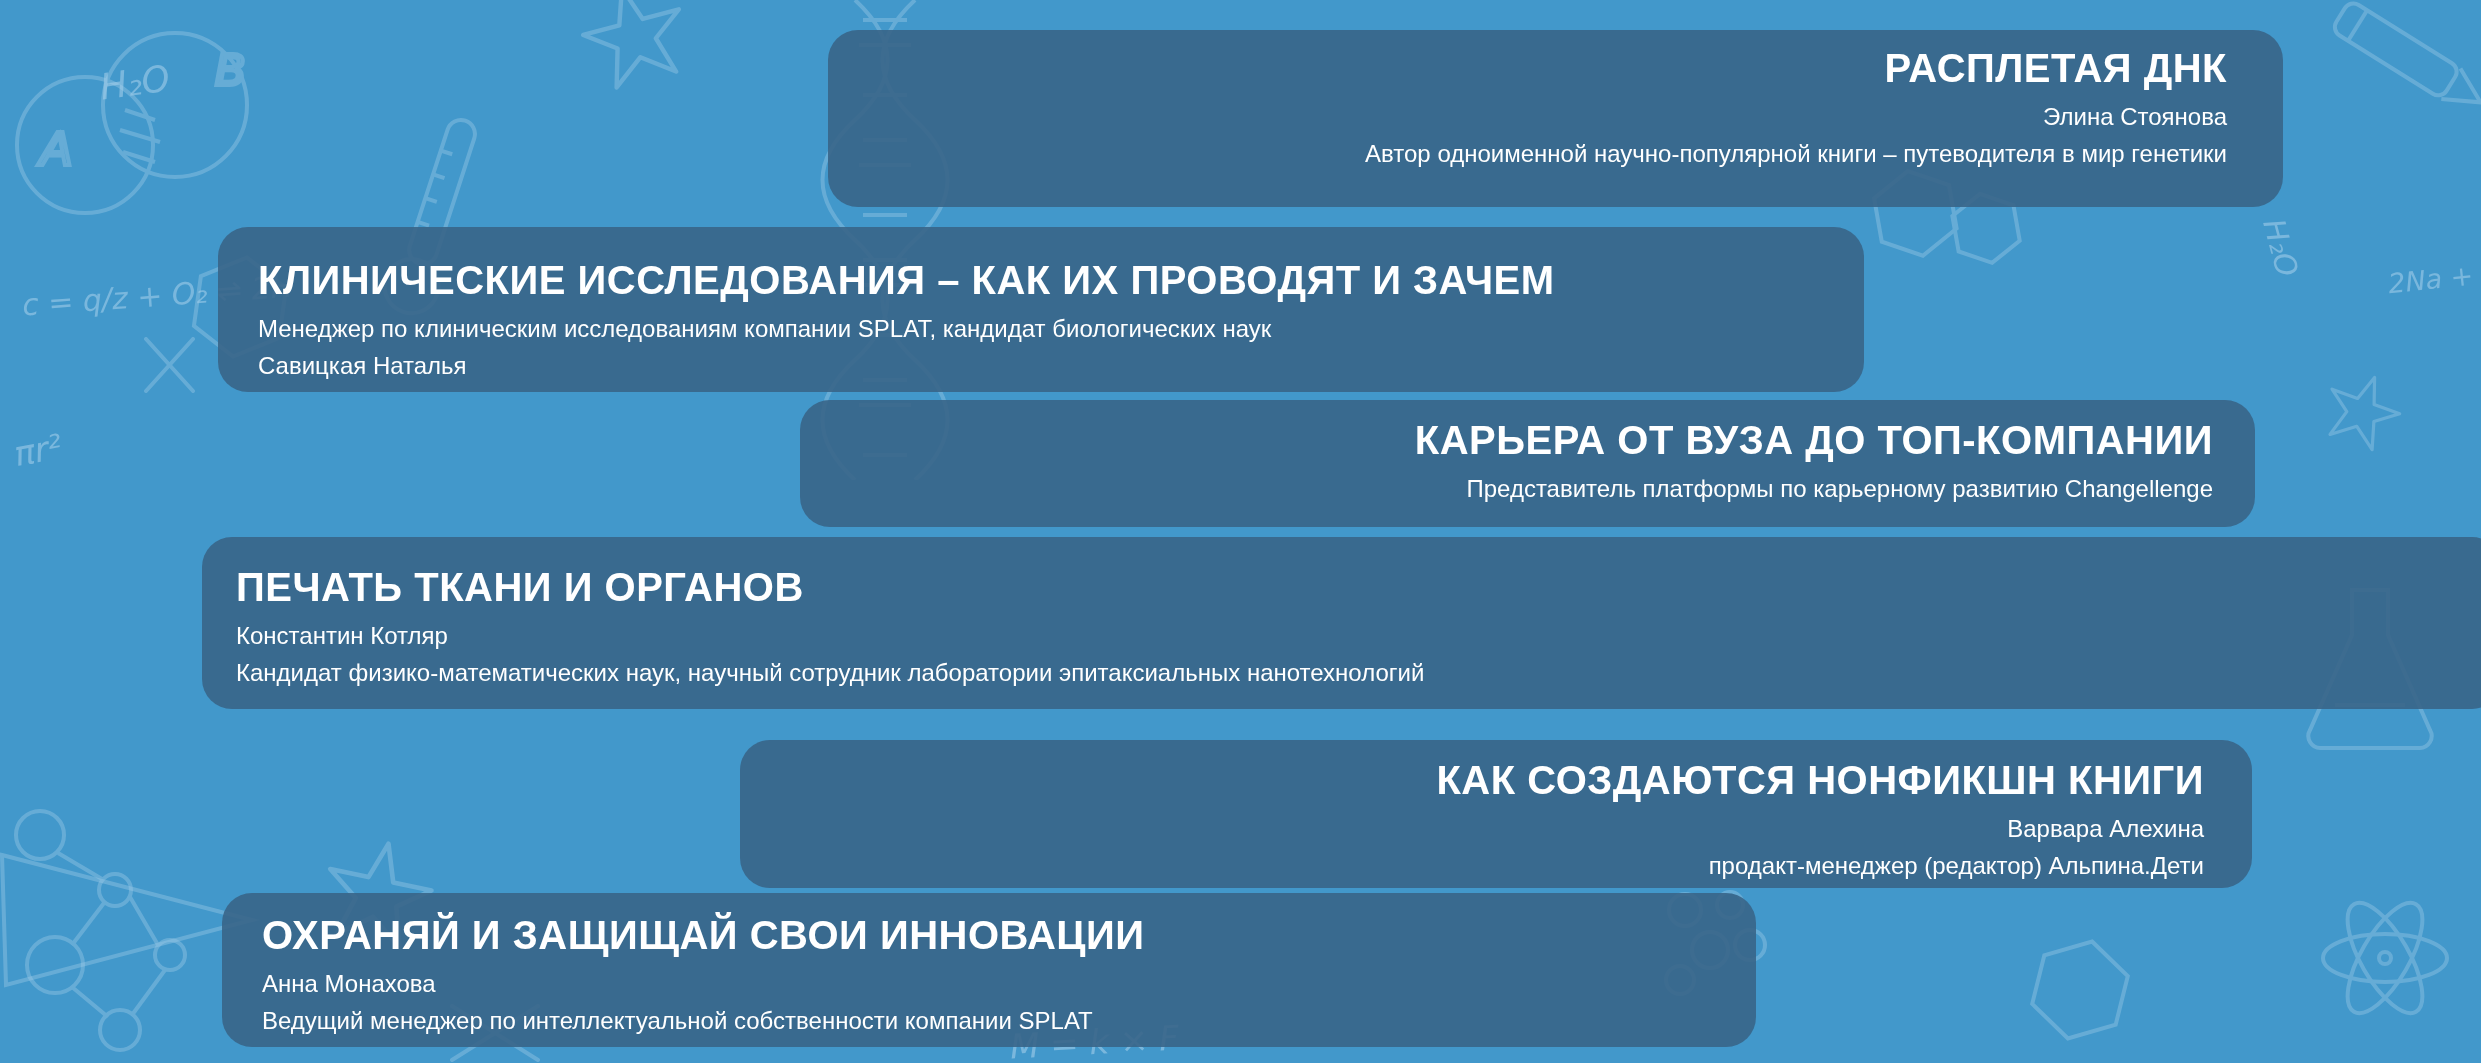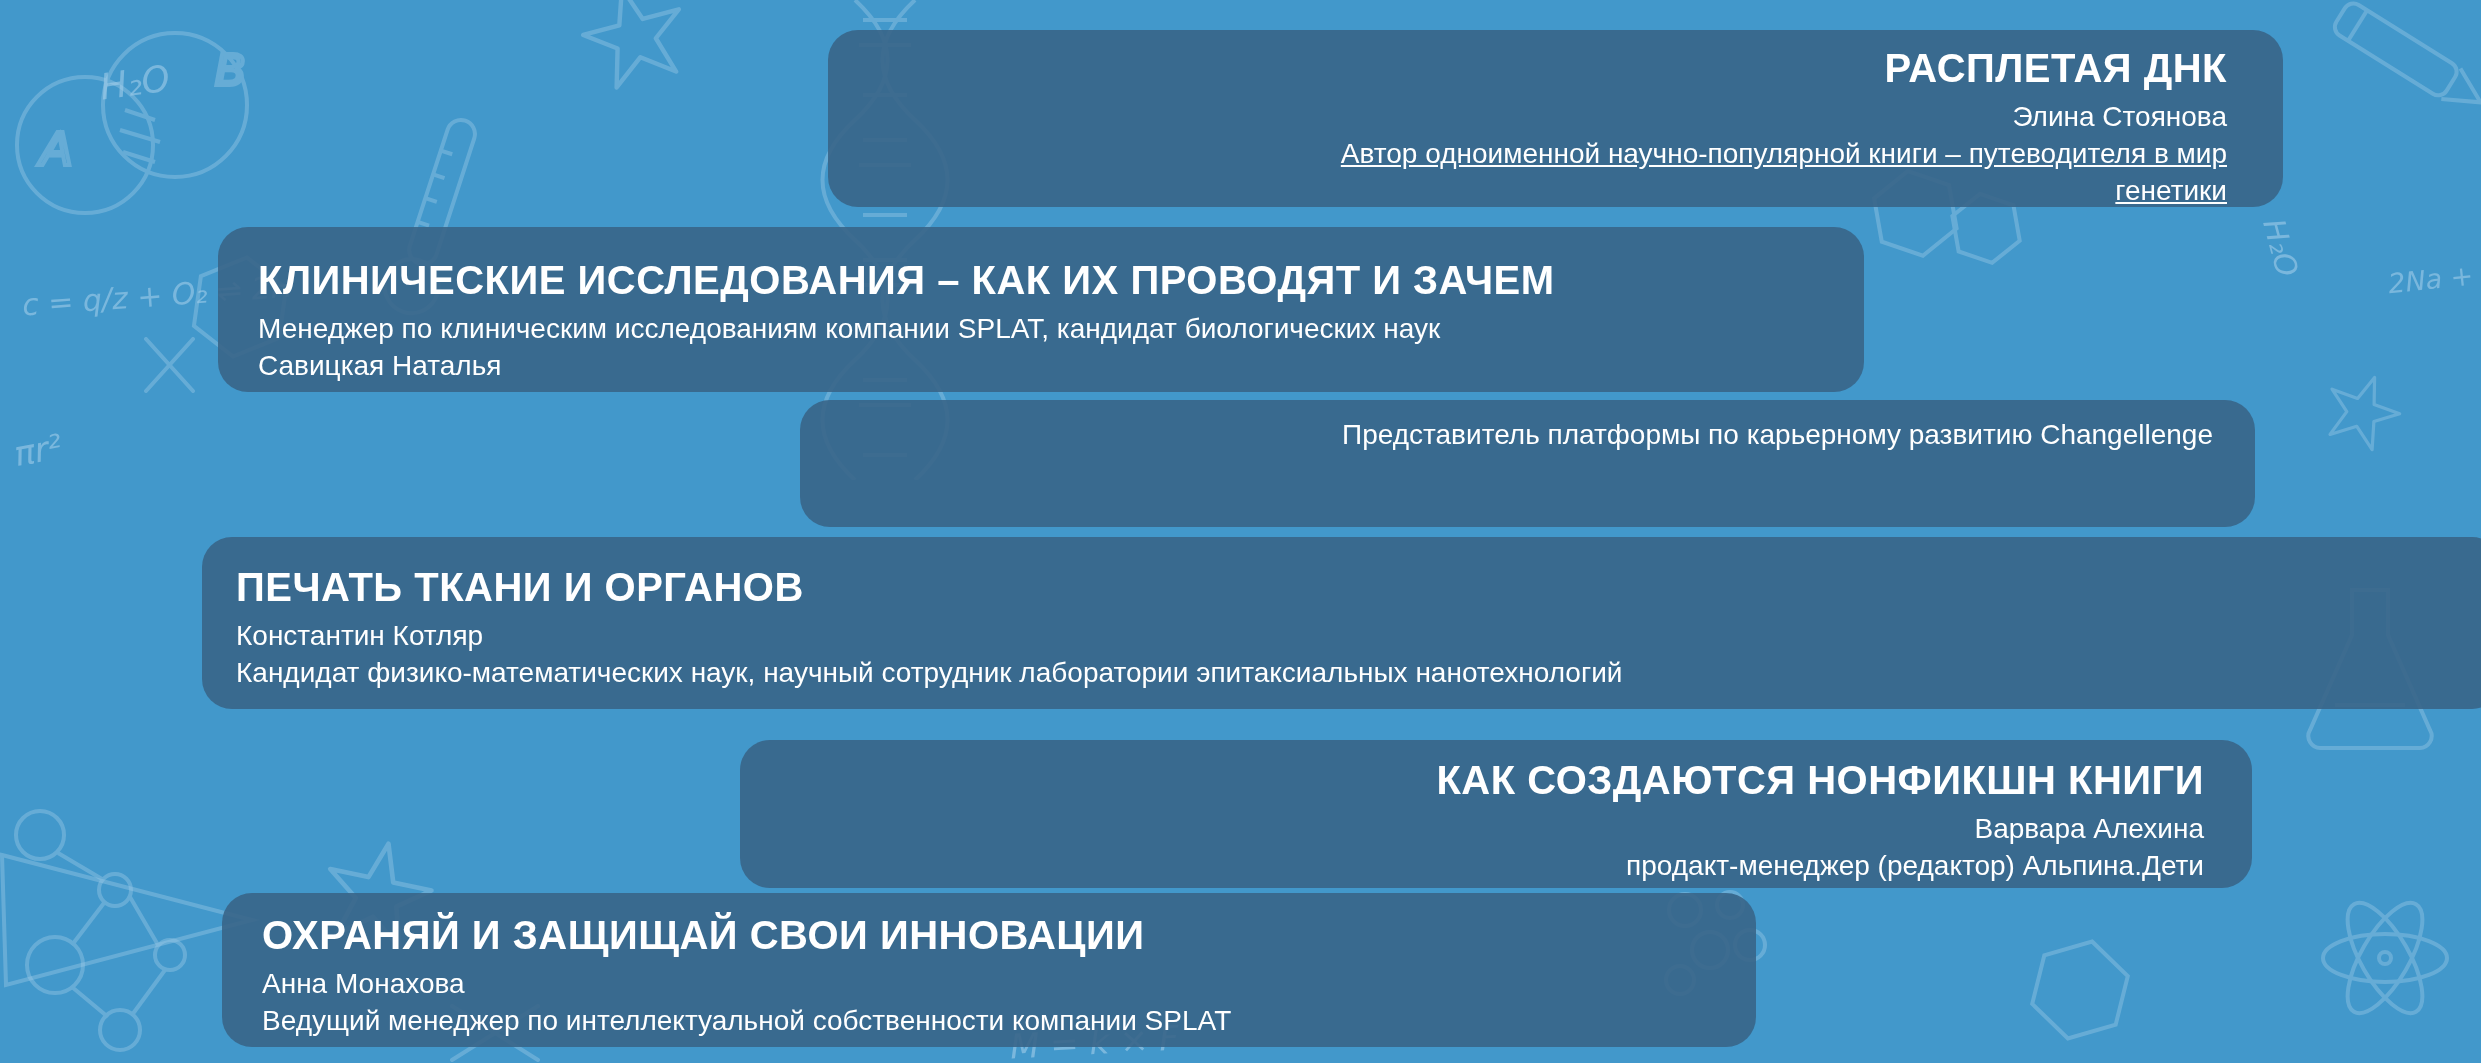--- a/index.html
+++ b/index.html
@@ -22,24 +22,24 @@
   
   .card{
     position:absolute; z-index:2; box-sizing:border-box;
     background:rgba(56,101,136,0.90);
     border-radius:30px; color:#FFFFFF;
   }
   .card .title{
     font-size:40px; line-height:48px; font-weight:bold;
     letter-spacing:.5px; margin:0 0 6px 0;
   }
-  .card .line{ font-size:28px; line-height:37px; font-weight:normal; }
+  .card .line{ font-size:24px; line-height:37px; font-weight:normal; }
   .card.right{ text-align:right; }
   .c1{ left:800px; top:30px;  width:1455px; height:177px; padding:14px 56px 0 56px;margin-left:28px; }
-  .c1 .desc{ max-width:960px; margin-left:auto;text-decoration:underline; }
+  .c1 .desc{ max-width:960px; margin-left:auto; }
   .c2{ left:218px; top:227px; width:1646px; height:165px; padding:29px 40px 0 40px; }
   .c3{ left:800px; top:400px; width:1455px; height:127px; padding:16px 42px 0 42px; }
   .c4{ left:202px; top:537px; width:2300px; height:172px; padding:26px 40px 0 34px; }
   .c5{ left:740px; top:740px; width:1512px; height:148px; padding:16px 48px 0 48px; }
   .c6{ left:222px; top:893px; width:1534px; height:154px; padding:18px 40px 0 40px; }
 </style>
 </head>
 <body>
 
 <div class="stage">
@@ -212,20 +212,21 @@
     <div class="line desc">Автор одноименной научно-популярной книги – путеводителя в мир генетики</div>
   </div>
 
   <div class="card c2">
     <div class="title">КЛИНИЧЕСКИЕ ИССЛЕДОВАНИЯ – КАК ИХ ПРОВОДЯТ И ЗАЧЕМ</div>
     <div class="line">Менеджер по клиническим исследованиям компании SPLAT, кандидат биологических наук</div>
     <div class="line">Савицкая Наталья</div>
   </div>
 
   <div class="card c3 right">
+    <div class="title">КАРЬЕРА ОТ ВУЗА ДО ТОП-КОМПАНИИ</div>
     <div class="line">Представитель платформы по карьерному развитию Changellenge</div>
   </div>
 
   <div class="card c4">
     <div class="title">ПЕЧАТЬ ТКАНИ И ОРГАНОВ</div>
     <div class="line">Константин Котляр</div>
     <div class="line">Кандидат физико-математических наук, научный сотрудник лаборатории эпитаксиальных нанотехнологий</div>
   </div>
 
   <div class="card c5 right">

